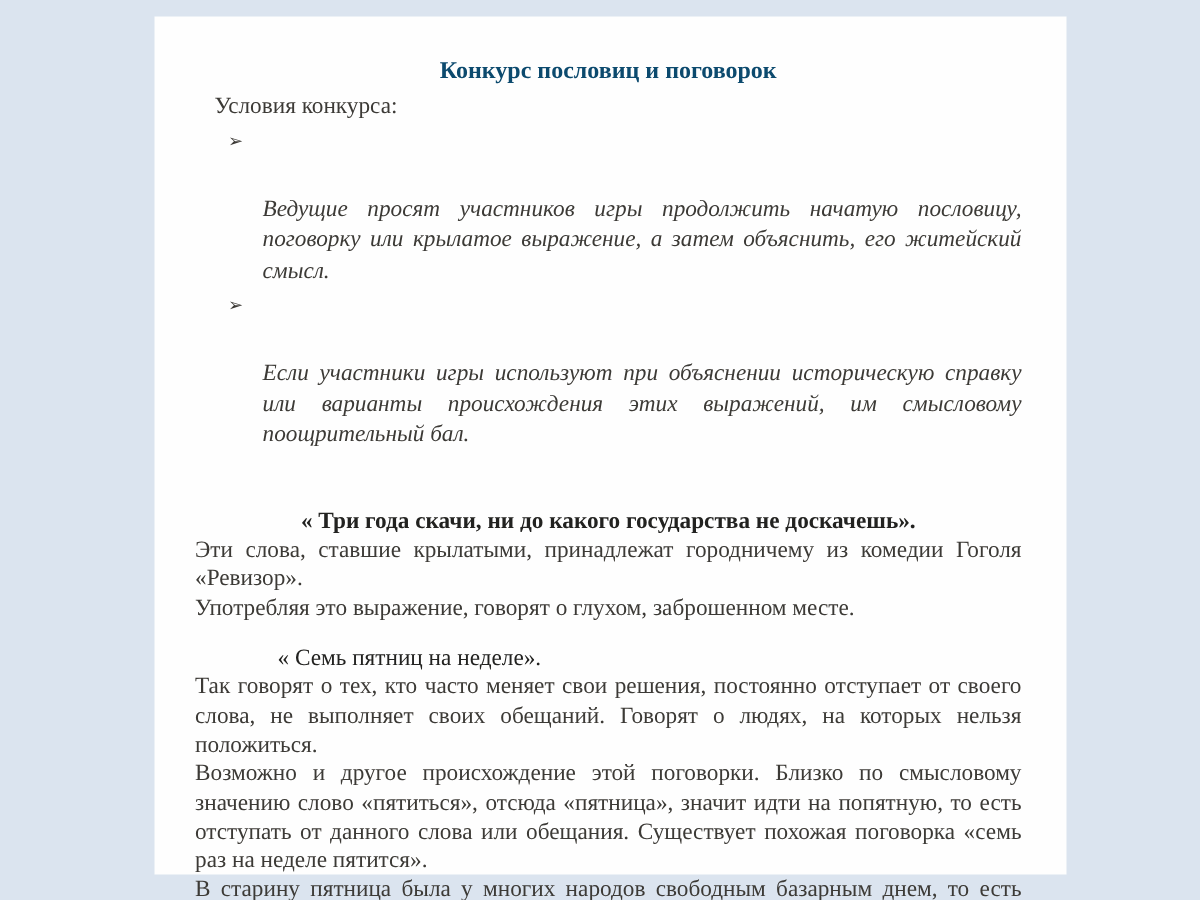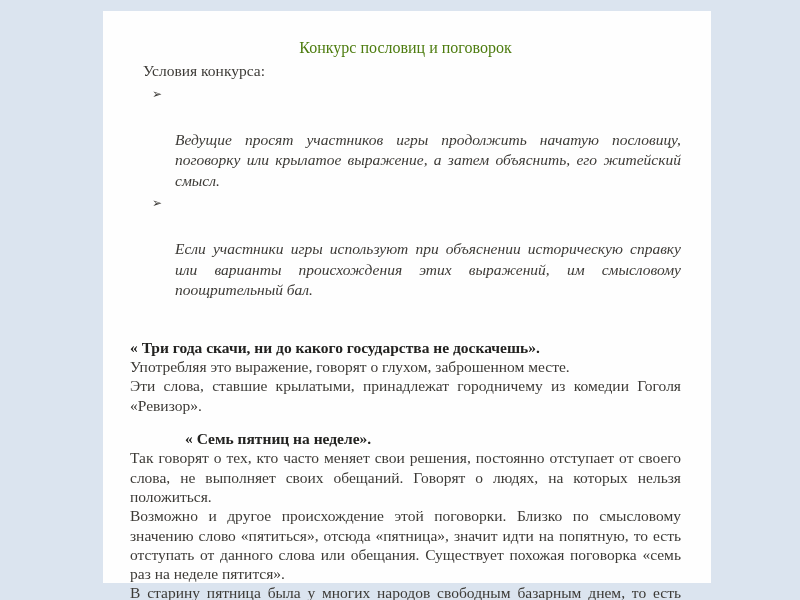--- a/index.html
+++ b/index.html
@@ -25,24 +25,24 @@
     width: 608px;
     height: 572px;
     background: #fefefe;
     box-sizing: border-box;
     padding: 26px 30px 0 27px;
     color: #3c3a36;
   }
   .doc-title {
     margin: 0;
     font-size: 16px;
-    font-weight: normal;
+    font-weight: bold;
     text-align: center;
     line-height: 21px;
-    color: #4d7c0f;
+    color: #0c4a6e;
   }
   .conditions-label {
     margin: 3px 0 0 13px;
     font-size: 15.5px;
     line-height: 20.5px;
   }
   .bullet-item {
     display: flex;
     margin-left: 22px;
     font-style: italic;
@@ -58,27 +58,28 @@
     padding-top: 2px;
   }
   .bullet-text {
     flex: 1;
     margin-top: 48px;
   }
   .section-heading-center {
     margin: 37px 0 0 0;
     font-size: 15.5px;
     font-weight: bold;
+    text-align: center;
     line-height: 19.5px;
     color: #222220;
   }
   .section-heading-left {
     margin: 14px 0 0 55px;
     font-size: 15.5px;
-    font-weight: bold;
+    font-weight: normal;
     line-height: 19.5px;
     color: #222220;
   }
   .para {
     margin: 0;
     font-size: 15.5px;
     line-height: 19.3px;
     text-align: justify;
   }
 </style>
@@ -97,23 +98,23 @@
       <span class="bullet-text">Ведущие просят участников игры продолжить начатую пословицу, поговорку или крылатое выражение, а затем объяснить, его житейский смысл.</span>
     </div>
 
     <div class="bullet-item">
       <span class="bullet-glyph">➢</span>
       <span class="bullet-text">Если участники игры используют при объяснении историческую справку или варианты происхождения этих выражений, им смысловому поощрительный бал.</span>
     </div>
 
     <h2 class="section-heading-center">« Три года скачи, ни до какого государства не доскачешь».</h2>
 
+    <p class="para">Эти слова, ставшие крылатыми, принадлежат городничему из комедии Гоголя «Ревизор».</p>
+
     <p class="para">Употребляя это выражение, говорят о глухом, заброшенном месте.</p>
-
-    <p class="para">Эти слова, ставшие крылатыми, принадлежат городничему из комедии Гоголя «Ревизор».</p>
 
     <h2 class="section-heading-left">« Семь пятниц на неделе».</h2>
 
     <p class="para">Так говорят о тех, кто часто меняет свои решения, постоянно отступает от своего слова, не выполняет своих обещаний. Говорят о людях, на которых нельзя положиться.</p>
 
     <p class="para">Возможно и другое происхождение этой поговорки. Близко по смысловому значению слово «пятиться», отсюда «пятница», значит идти на попятную, то есть отступать от данного слова или обещания. Существует похожая поговорка «семь раз на неделе пятится».</p>
 
     <p class="para">В старину пятница была у многих народов свободным базарным днем, то есть днем исполнения различных торговых обязательств. В пятницу давали честное слово привезти на следующей неделе заказанный товар. Получая товар, обещали в следующую пятницу, отдать деньги. О нарушениях эти обещания и говорили, что у них семь пятниц на неделе.</p>
 
   </div>

